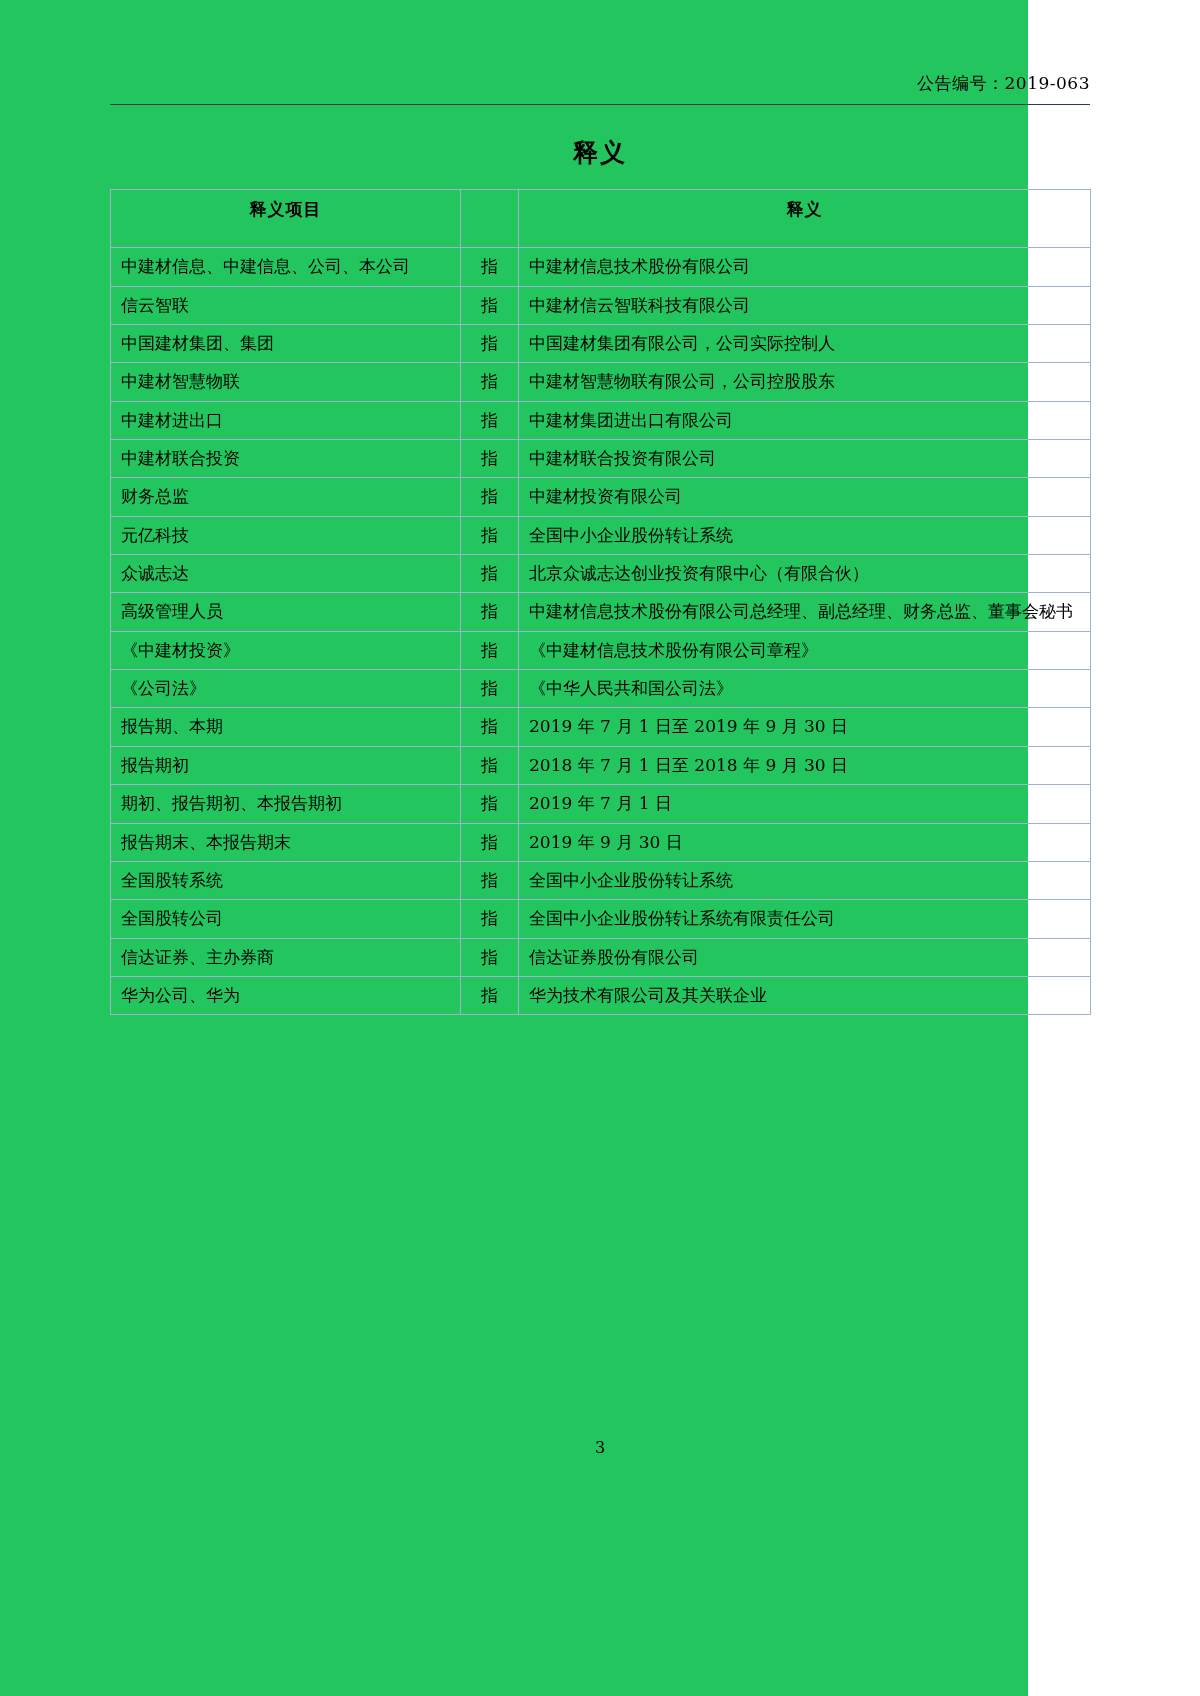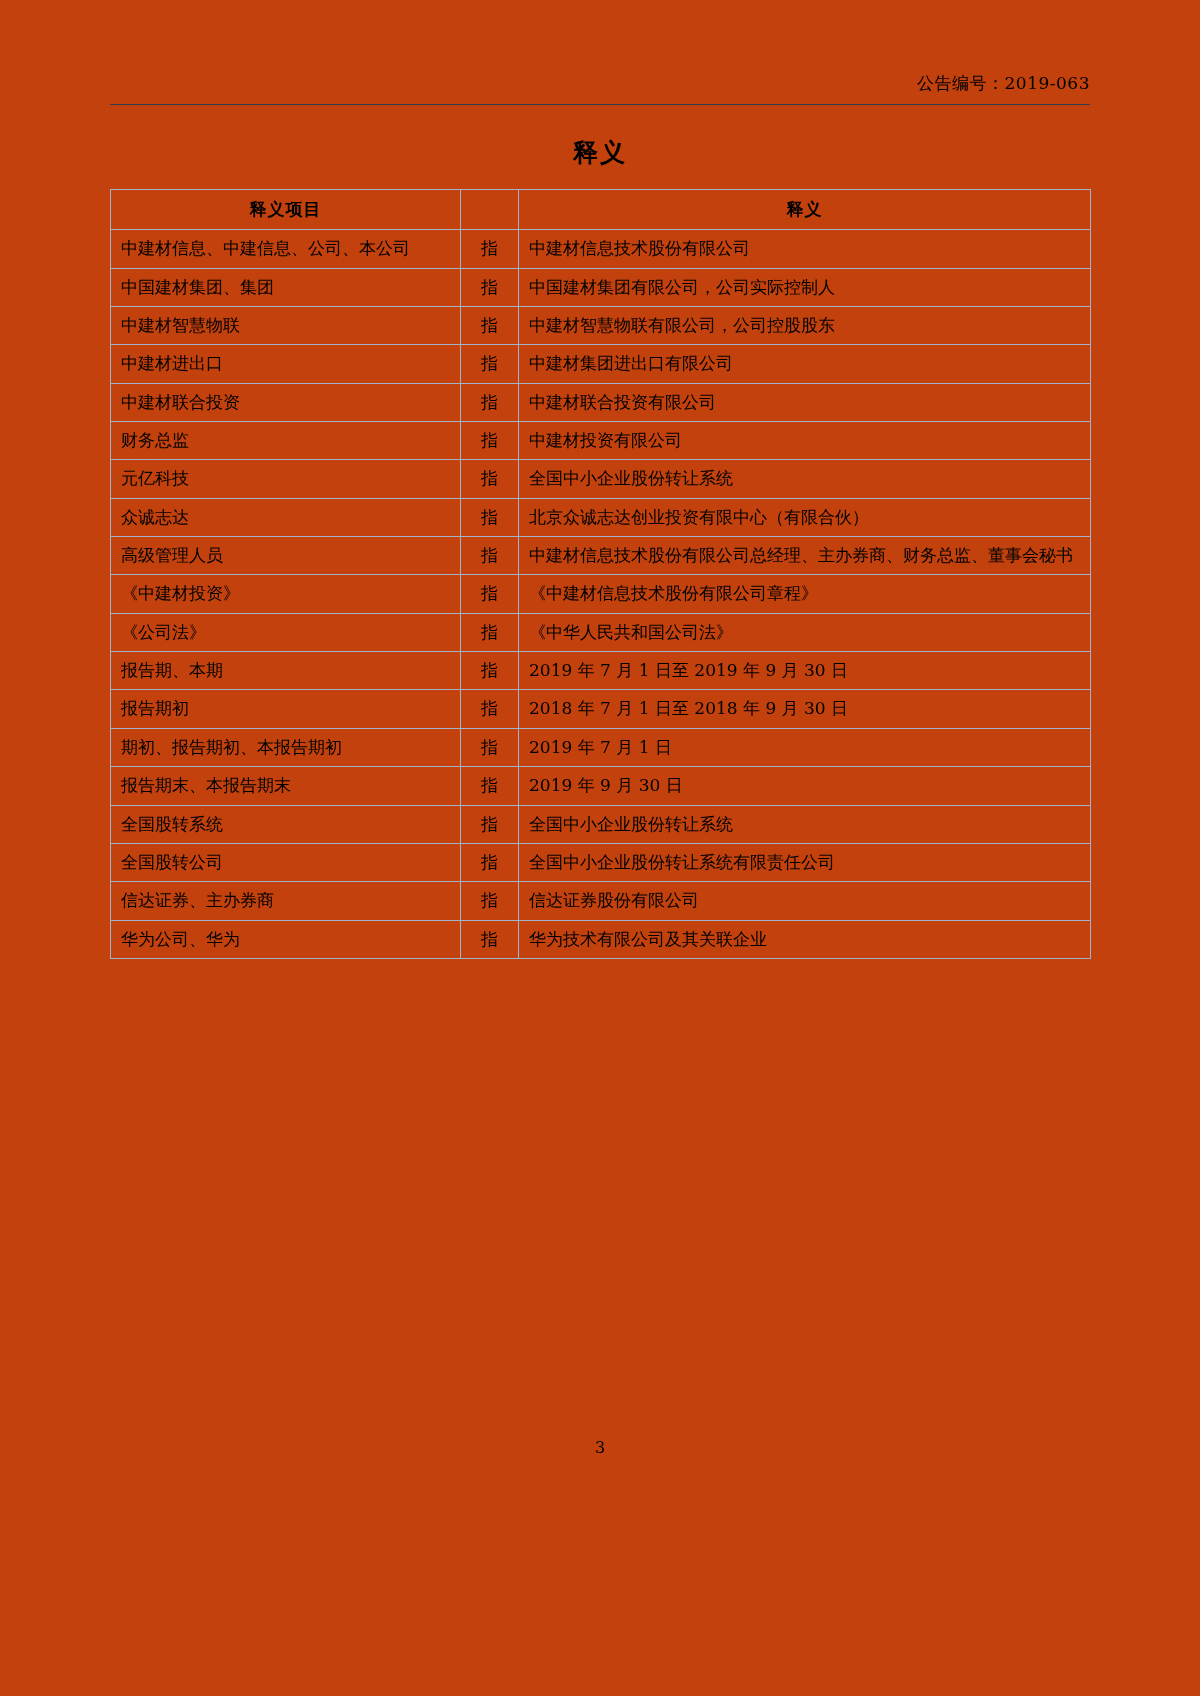--- a/index.html
+++ b/index.html
@@ -2,23 +2,23 @@
 <html><head>
 <meta charset="utf-8">
 <style>
   html, body {
     margin: 0;
     padding: 0;
     background: #ffffff;
   }
   .page {
     position: relative;
-    width: 1200px;
+    width: 1028px;
     height: 1696px;
-    background: #c2410c;
+    background: #22c55e;
     font-family: "DejaVu Serif", "Liberation Serif", serif;
     color: #000000;
     box-sizing: border-box;
   }
   .header {
     position: absolute;
     top: 72px;
     left: 110px;
     width: 980px;
     text-align: right;
@@ -57,21 +57,21 @@
     line-height: 1.55;
     padding: 5px 10px 6px 10px;
     vertical-align: top;
     font-weight: normal;
   }
   table.defs th {
     text-align: center;
     font-weight: bold;
     letter-spacing: 1px;
     padding-top: 6px;
-    padding-bottom: 7px;
+    padding-bottom: 25px;
   }
   col.c1 { width: 350px; }
   col.c2 { width: 58px; }
   col.c3 { width: 572px; }
   td.mid {
     text-align: center;
   }
   td.term {
     white-space: normal;
   }
@@ -110,20 +110,25 @@
         <th>释义</th>
       </tr>
     </thead>
     <tbody id="defs-body">
         <tr>
           <td class="term">中建材信息、中建信息、公司、本公司</td>
           <td class="mid">指</td>
           <td class="def">中建材信息技术股份有限公司</td>
         </tr>
         <tr>
+          <td class="term">信云智联</td>
+          <td class="mid">指</td>
+          <td class="def">中建材信云智联科技有限公司</td>
+        </tr>
+        <tr>
           <td class="term">中国建材集团、集团</td>
           <td class="mid">指</td>
           <td class="def">中国建材集团有限公司，公司实际控制人</td>
         </tr>
         <tr>
           <td class="term">中建材智慧物联</td>
           <td class="mid">指</td>
           <td class="def">中建材智慧物联有限公司，公司控股股东</td>
         </tr>
         <tr>
@@ -147,21 +152,21 @@
           <td class="def">全国中小企业股份转让系统</td>
         </tr>
         <tr>
           <td class="term">众诚志达</td>
           <td class="mid">指</td>
           <td class="def">北京众诚志达创业投资有限中心（有限合伙）</td>
         </tr>
         <tr>
           <td class="term">高级管理人员</td>
           <td class="mid">指</td>
-          <td class="def">中建材信息技术股份有限公司总经理、主办券商、财务总监、董事会秘书</td>
+          <td class="def">中建材信息技术股份有限公司总经理、副总经理、财务总监、董事会秘书</td>
         </tr>
         <tr>
           <td class="term">《中建材投资》</td>
           <td class="mid">指</td>
           <td class="def">《中建材信息技术股份有限公司章程》</td>
         </tr>
         <tr>
           <td class="term">《公司法》</td>
           <td class="mid">指</td>
           <td class="def">《中华人民共和国公司法》</td>

